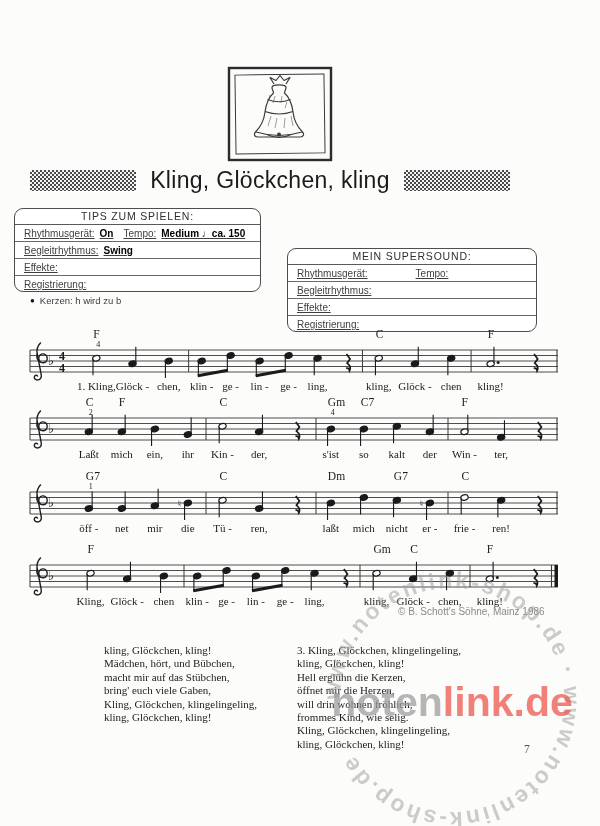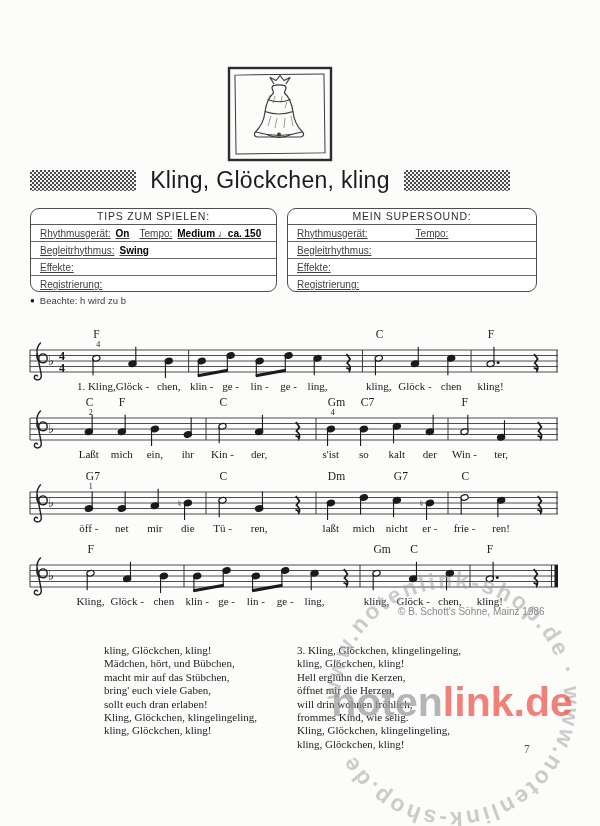--- a/index.html
+++ b/index.html
@@ -13,22 +13,22 @@
        linear-gradient(45deg,#4a4a4a 25%,transparent 25%,transparent 75%,#4a4a4a 75%),
        linear-gradient(45deg,#4a4a4a 25%,transparent 25%,transparent 75%,#4a4a4a 75%);
      background-size:4px 4px;background-position:0 0,2px 2px;background-color:#f2f2f2;}
   .title-row h1{margin:16px 14px;font-size:23px;font-weight:400;color:#1b1b1b;
                 white-space:nowrap;letter-spacing:0.3px;}
   
   .bell-box{position:absolute;left:227px;top:66px;width:106px;height:96px;}
   
   .ibox{position:absolute;top:208px;height:84px;border:1.4px solid #4d4d4d;
         border-radius:9px;background:#fff;box-sizing:border-box;overflow:hidden;}
-  .tips{left:30px;width:247px;}
-  .ss{left:287px;width:250px;}
+  .tips{left:14px;width:247px;}
+  .ss{left:287px;width:250px;margin-top:40px;}
   .ibox .hd{height:15px;line-height:15px;text-align:center;font-size:10.5px;
             letter-spacing:0.8px;color:#2e2e2e;border-bottom:1px solid #595959;}
   .ibox .row{height:16.1px;display:flex;align-items:center;padding:0 9px;
              font-size:10px;color:#3f3f3f;border-bottom:1px solid #6a6a6a;text-decoration:underline;}
   .ibox .row:last-child{border-bottom:none;}
   .ibox .row b{color:#000;font-weight:700;margin-left:5px;white-space:pre;}
   .ibox .row span{white-space:pre;}
   .note-line{position:absolute;left:30px;top:295px;font-size:9.5px;color:#3d3d3d;}
   .note-line .bullet{font-size:8px;margin-right:5px;vertical-align:1px;color:#111;}
   
@@ -113,21 +113,21 @@
       </div>
       <div class="row">
         <span>Effekte:</span>
       </div>
       <div class="row">
         <span>Registrierung:</span>
       </div>
     </div>
 
   <div class="note-line">
-    <span class="bullet">●</span><span>Beachte: h wird zu b</span>
+    <span class="bullet">●</span><span>Kerzen: h wird zu b</span>
   </div>
 
   <div id="music">
       <svg width="540" height="70" style="top: 2px;">
         <line x1="2" y1="22" x2="530" y2="22" stroke="#3a3a3a" stroke-width="0.9"></line>
         <line x1="2" y1="27.5" x2="530" y2="27.5" stroke="#3a3a3a" stroke-width="0.9"></line>
         <line x1="2" y1="33" x2="530" y2="33" stroke="#3a3a3a" stroke-width="0.9"></line>
         <line x1="2" y1="38.5" x2="530" y2="38.5" stroke="#3a3a3a" stroke-width="0.9"></line>
         <line x1="2" y1="44" x2="530" y2="44" stroke="#3a3a3a" stroke-width="0.9"></line>
         <line x1="2" y1="22" x2="2" y2="44" stroke="#3a3a3a" stroke-width="1"></line>
@@ -371,21 +371,20 @@
       </svg>
     </div>
 
   <div class="copyright">© B. Schott's Söhne, Mainz 1986</div>
 
   <div class="verse v2" id="verse2">
       <div>kling, Glöckchen, kling!</div>
       <div>Mädchen, hört, und Bübchen,</div>
       <div>macht mir auf das Stübchen,</div>
       <div>bring' euch viele Gaben,</div>
-      <div>sollt euch dran erlaben!</div>
       <div>Kling, Glöckchen, klingelingeling,</div>
       <div>kling, Glöckchen, kling!</div>
     </div>
   <div class="verse v3" id="verse3">
       <div>3. Kling, Glöckchen, klingelingeling,</div>
       <div>kling, Glöckchen, kling!</div>
       <div>Hell erglühn die Kerzen,</div>
       <div>öffnet mir die Herzen,</div>
       <div>will drin wohnen fröhlich,</div>
       <div>frommes Kind, wie selig.</div>

